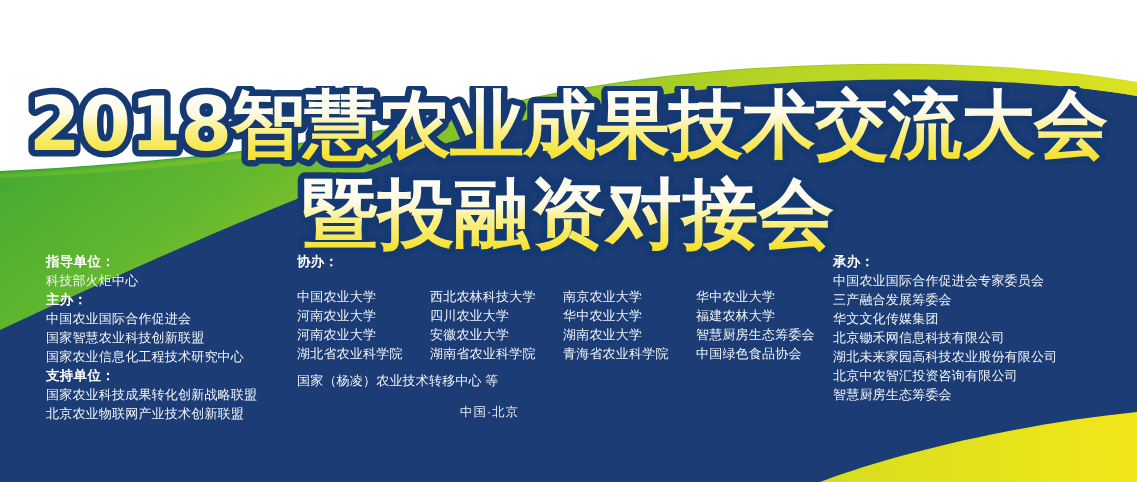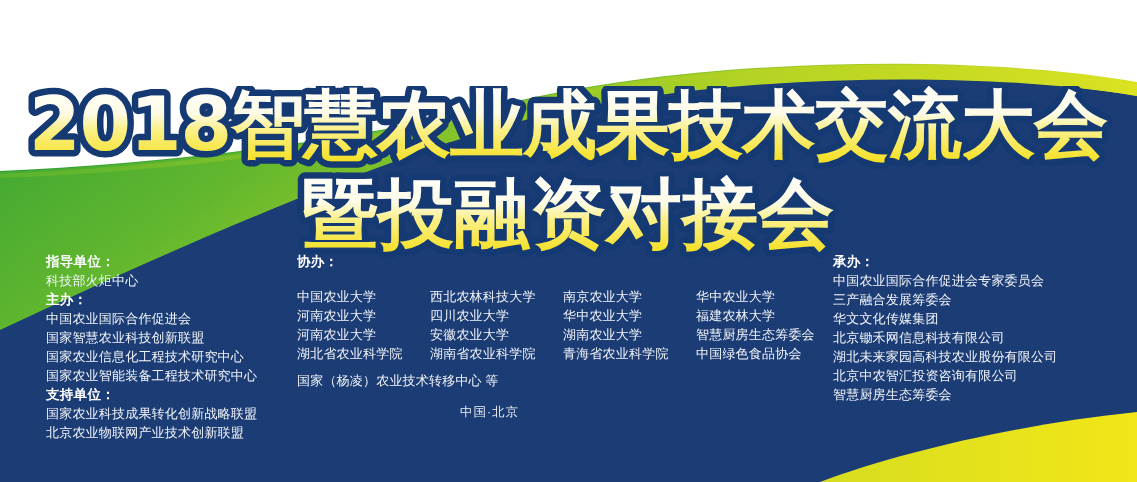--- a/index.html
+++ b/index.html
@@ -175,21 +175,20 @@
 
   <div id="info">
 
     <div class="col" id="col-left">
       <div class="hd">指导单位：</div>
       <div class="ln">科技部火炬中心</div>
       <div class="hd">主办：</div>
       <div class="ln">中国农业国际合作促进会</div>
       <div class="ln">国家智慧农业科技创新联盟</div>
       <div class="ln">国家农业信息化工程技术研究中心</div>
-      <div class="ln">国家农业智能装备工程技术研究中心</div>
       <div class="hd">支持单位：</div>
       <div class="ln">国家农业科技成果转化创新战略联盟</div>
       <div class="ln">北京农业物联网产业技术创新联盟</div>
     </div>
 
     <div class="col" id="col-mid">
       <div class="hd mid-head">协办：</div>
       <div class="mid-grid">
         <div class="ln">中国农业大学</div>
         <div class="ln">西北农林科技大学</div>

